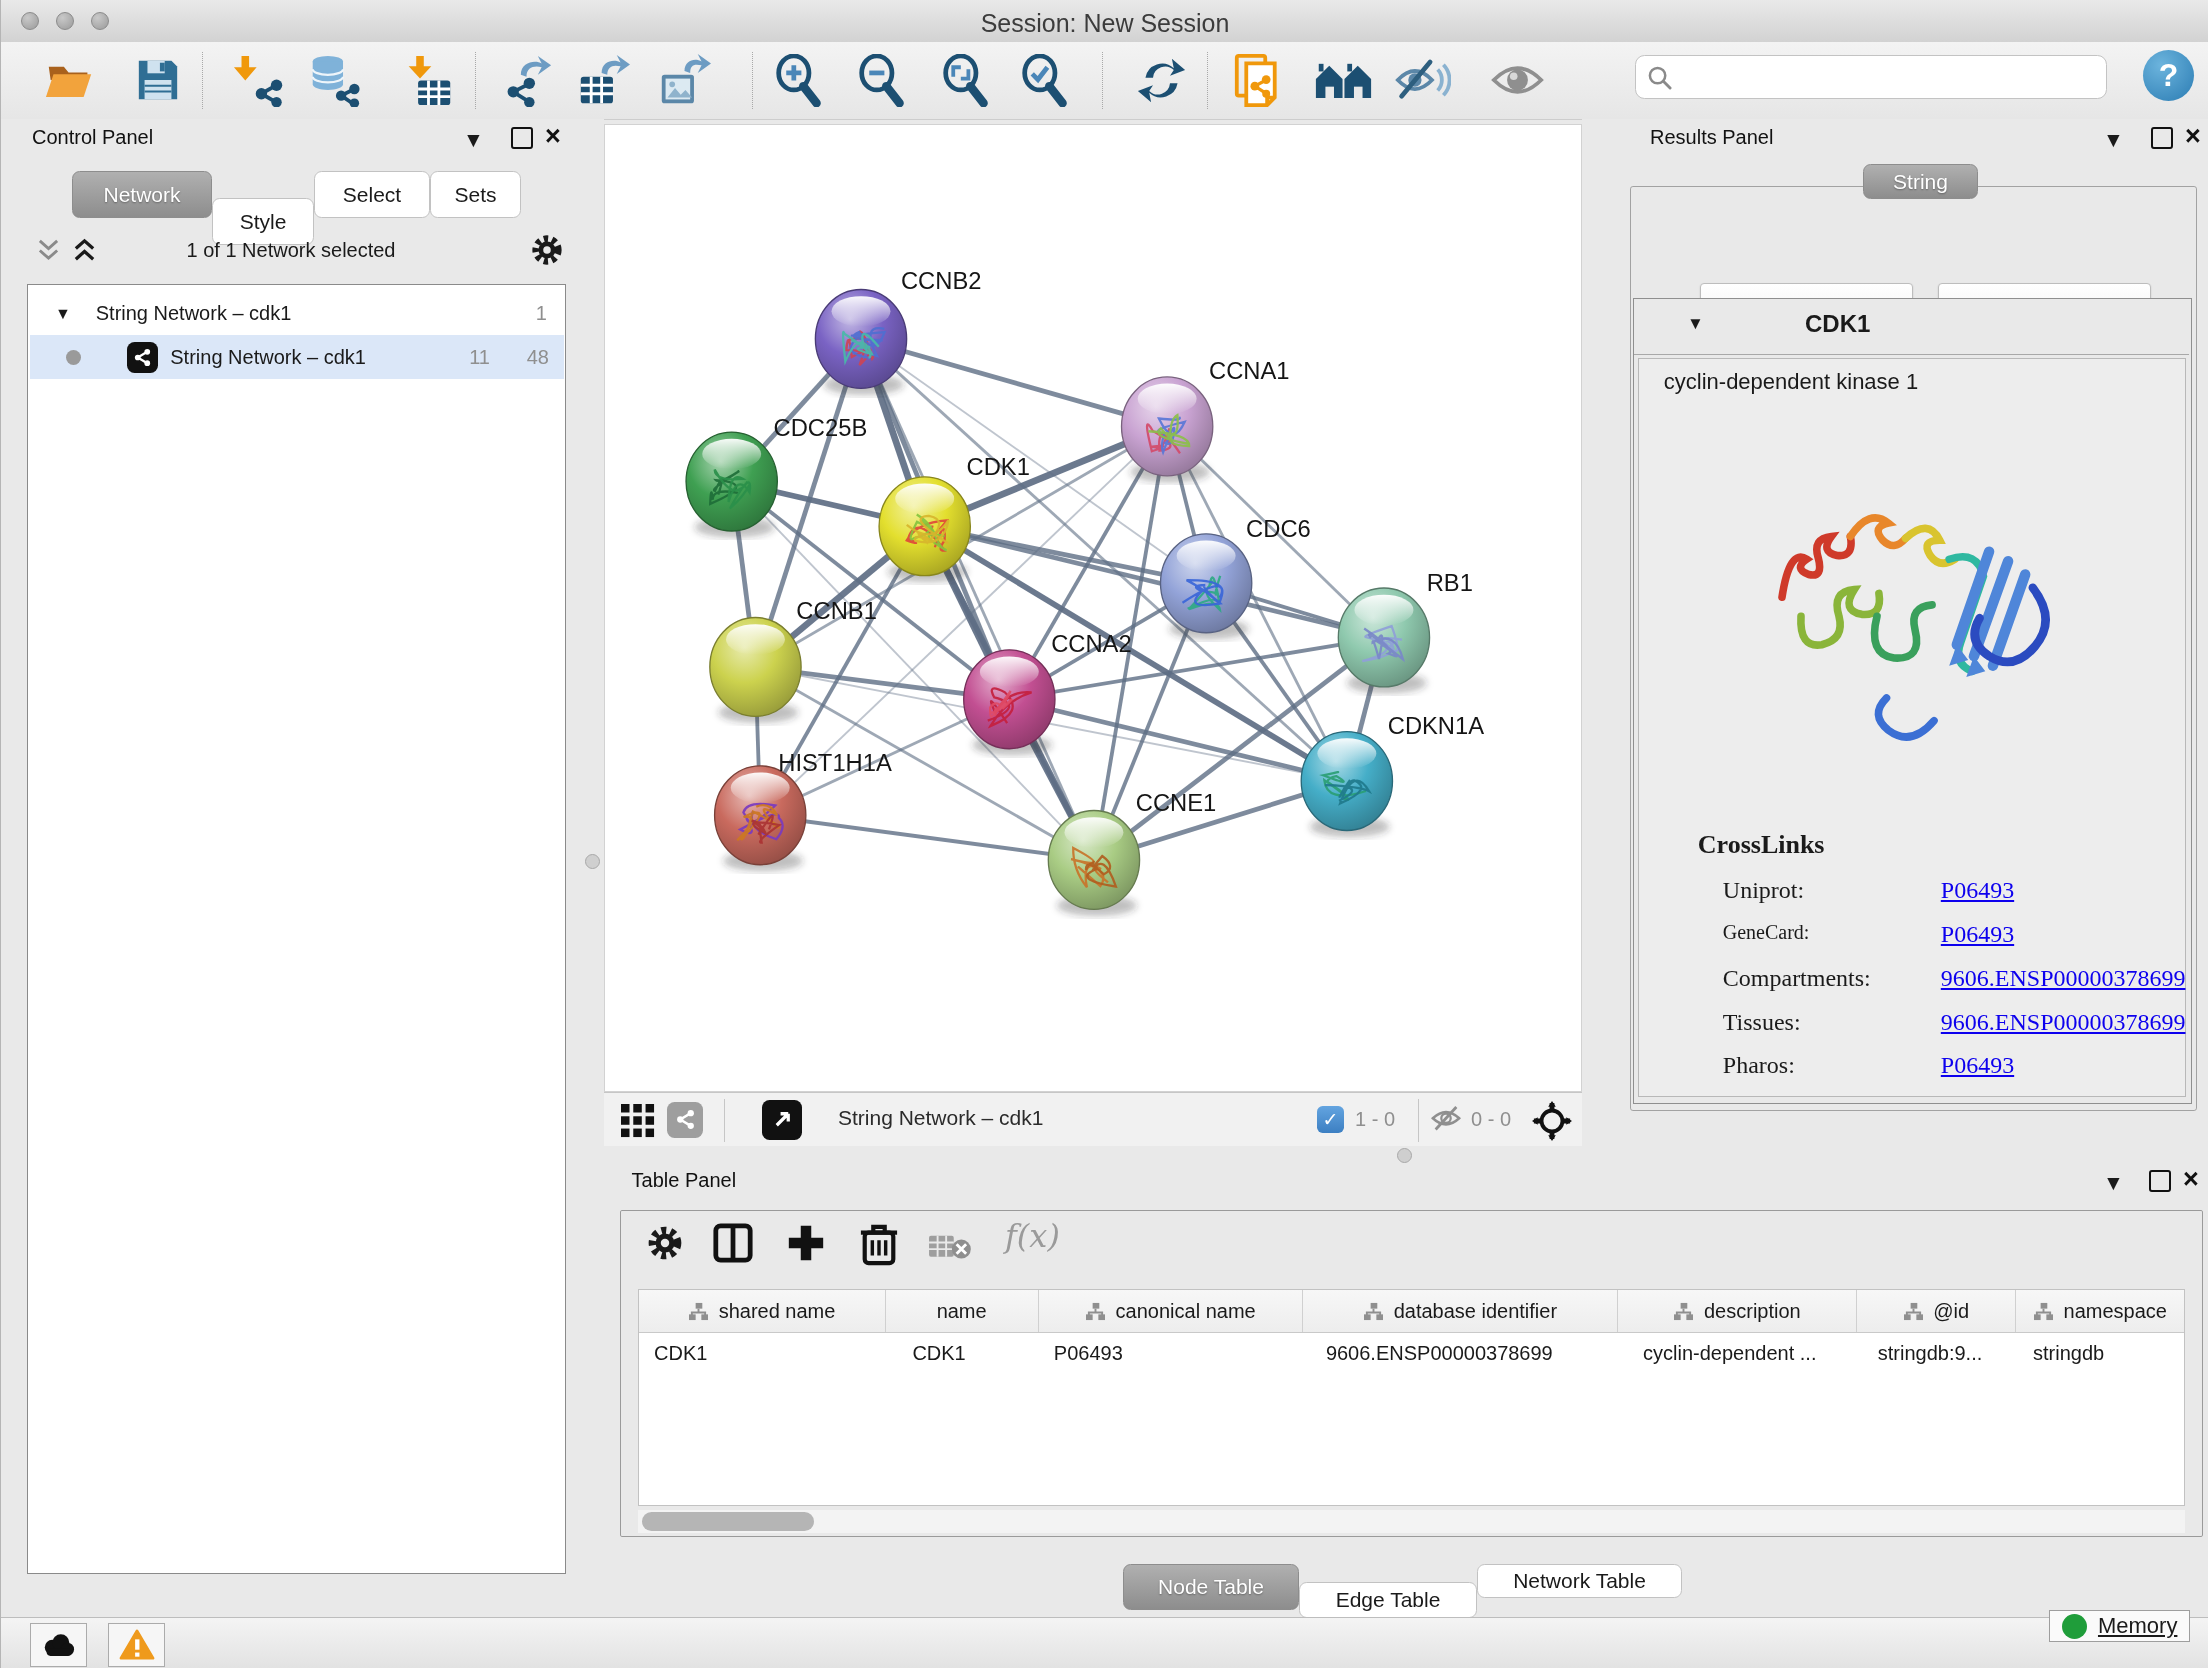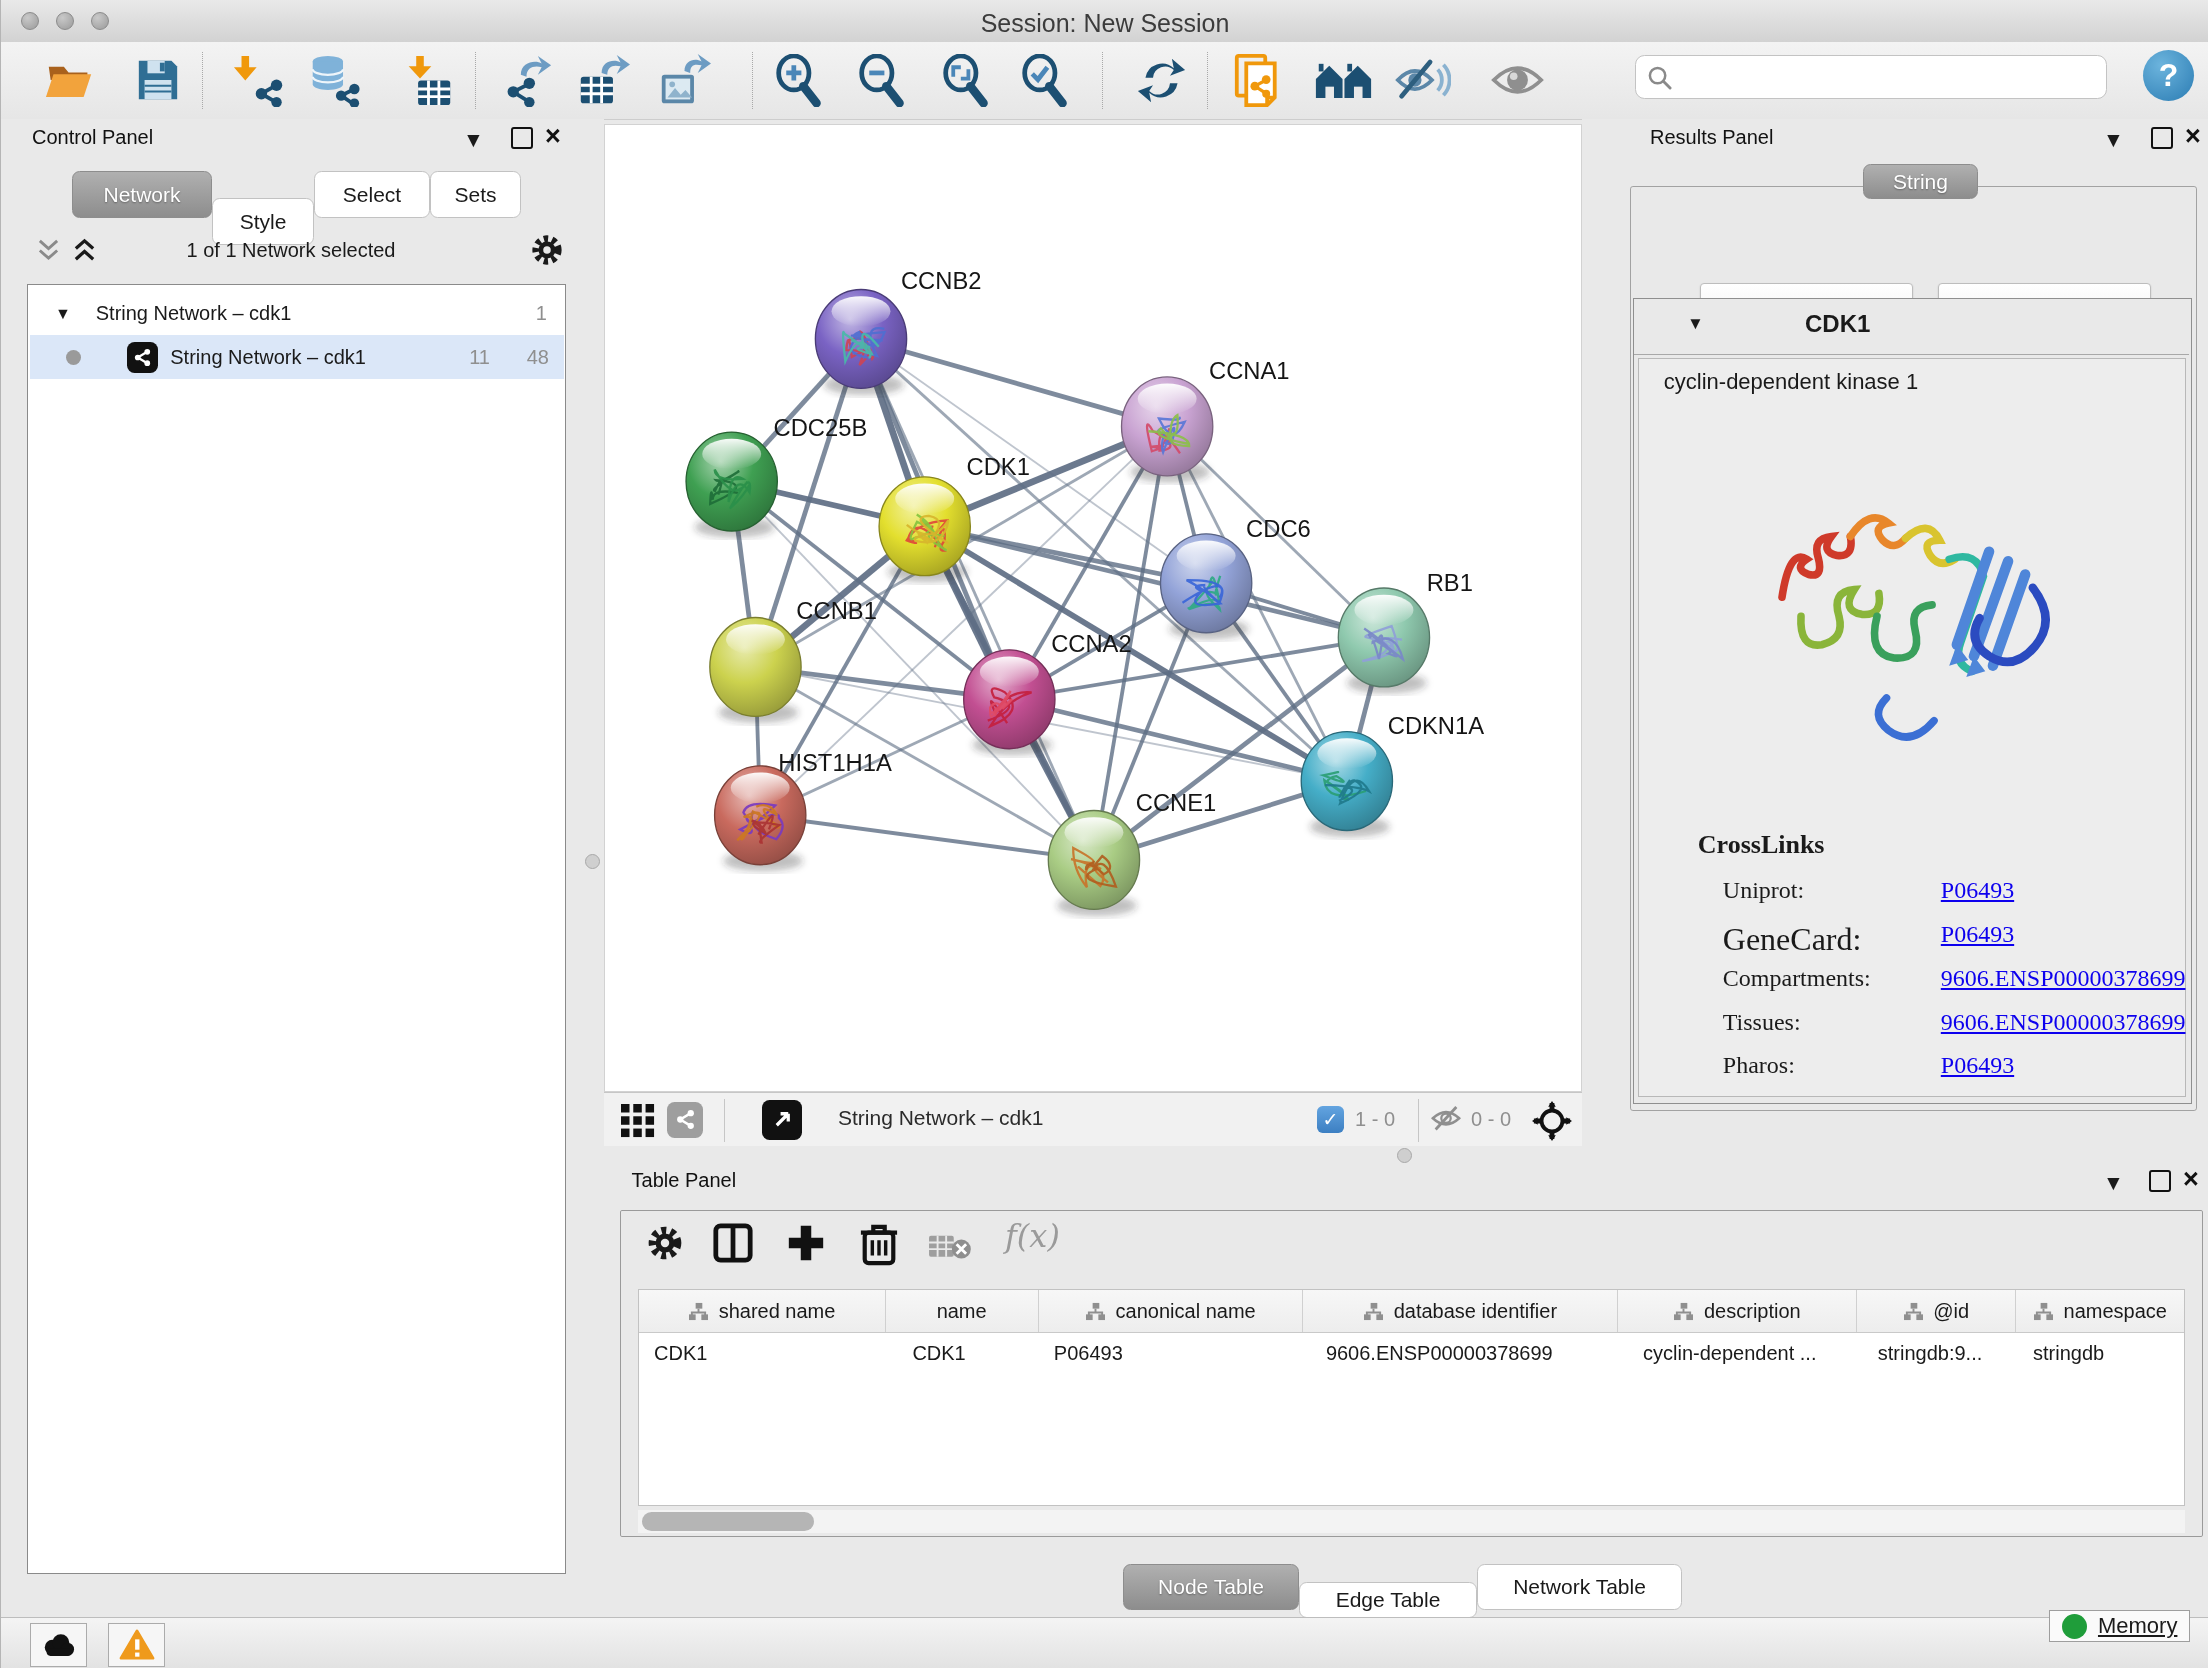--- a/index.html
+++ b/index.html
@@ -582,21 +582,21 @@
             <path d="M204 210 l-8 22 l20 -6 z M222 222 l-8 22 l20 -6 z" fill="#4f86d9" stroke="none"></path>
             <path d="M284 150 q26 34 2 62 q-22 26 -48 10 q-24 -16 -10 -40" stroke="#2b4bc0" stroke-width="9"></path>
             <path d="M180 290 q-24 28 -48 10 q-20 -16 -2 -34" stroke="#3b6fd4" stroke-width="8"></path>
           </g>
         </svg>
 
         <div class="abs serif" style="left:59px;top:471px;font-size:26px;font-weight:bold;">CrossLinks</div>
 
         <div class="abs serif" style="left:84px;top:518px;font-size:24px;">Uniprot:</div>
         <a class="abs serif xlink" style="left:302px;top:518px;font-size:24px;">P06493</a>
-        <div class="abs serif" style="left:84px;top:562px;font-size:32px;">GeneCard:</div>
+        <div class="abs serif" style="left:84px;top:562px;font-size:20px;">GeneCard:</div>
         <a class="abs serif xlink" style="left:302px;top:562px;font-size:24px;">P06493</a>
         <div class="abs serif" style="left:84px;top:606px;font-size:24px;">Compartments:</div>
         <a class="abs serif xlink" style="left:302px;top:606px;font-size:24px;">9606.ENSP00000378699</a>
         <div class="abs serif" style="left:84px;top:650px;font-size:24px;">Tissues:</div>
         <a class="abs serif xlink" style="left:302px;top:650px;font-size:24px;">9606.ENSP00000378699</a>
         <div class="abs serif" style="left:84px;top:693px;font-size:24px;">Pharos:</div>
         <a class="abs serif xlink" style="left:302px;top:693px;font-size:24px;">P06493</a>
       </div>
     </div>
   </div>
@@ -720,21 +720,21 @@
         <div class="scrthumb abs" style="left:3.8px;top:1.9px;width:172px;height:19px;"></div>
       </div>
     </div>
 
     <div class="abs tab sel" style="left:519px;top:418px;width:176px;height:46px;">
         <span>Node Table</span>
       </div>
     <div class="abs tab" style="left:695px;top:418px;width:178px;height:36px;margin-top:18px;">
         <span>Edge Table</span>
       </div>
-    <div class="abs tab" style="left:873px;top:418px;width:205px;height:46px;">
+    <div class="abs tab" style="left:873px;top:418px;width:205px;height:34px;">
         <span>Network Table</span>
       </div>
   </div>
 
   <div class="abs statusbar"></div>
   <div class="abs sbtn" style="left:28.5px;top:1623px;">
     <svg width="34" height="25" viewBox="0 0 36 26">
         <circle cx="12" cy="15" r="8" fill="#111"></circle>
         <circle cx="21" cy="10" r="9" fill="#111"></circle>
         <circle cx="28" cy="17" r="7" fill="#111"></circle>

